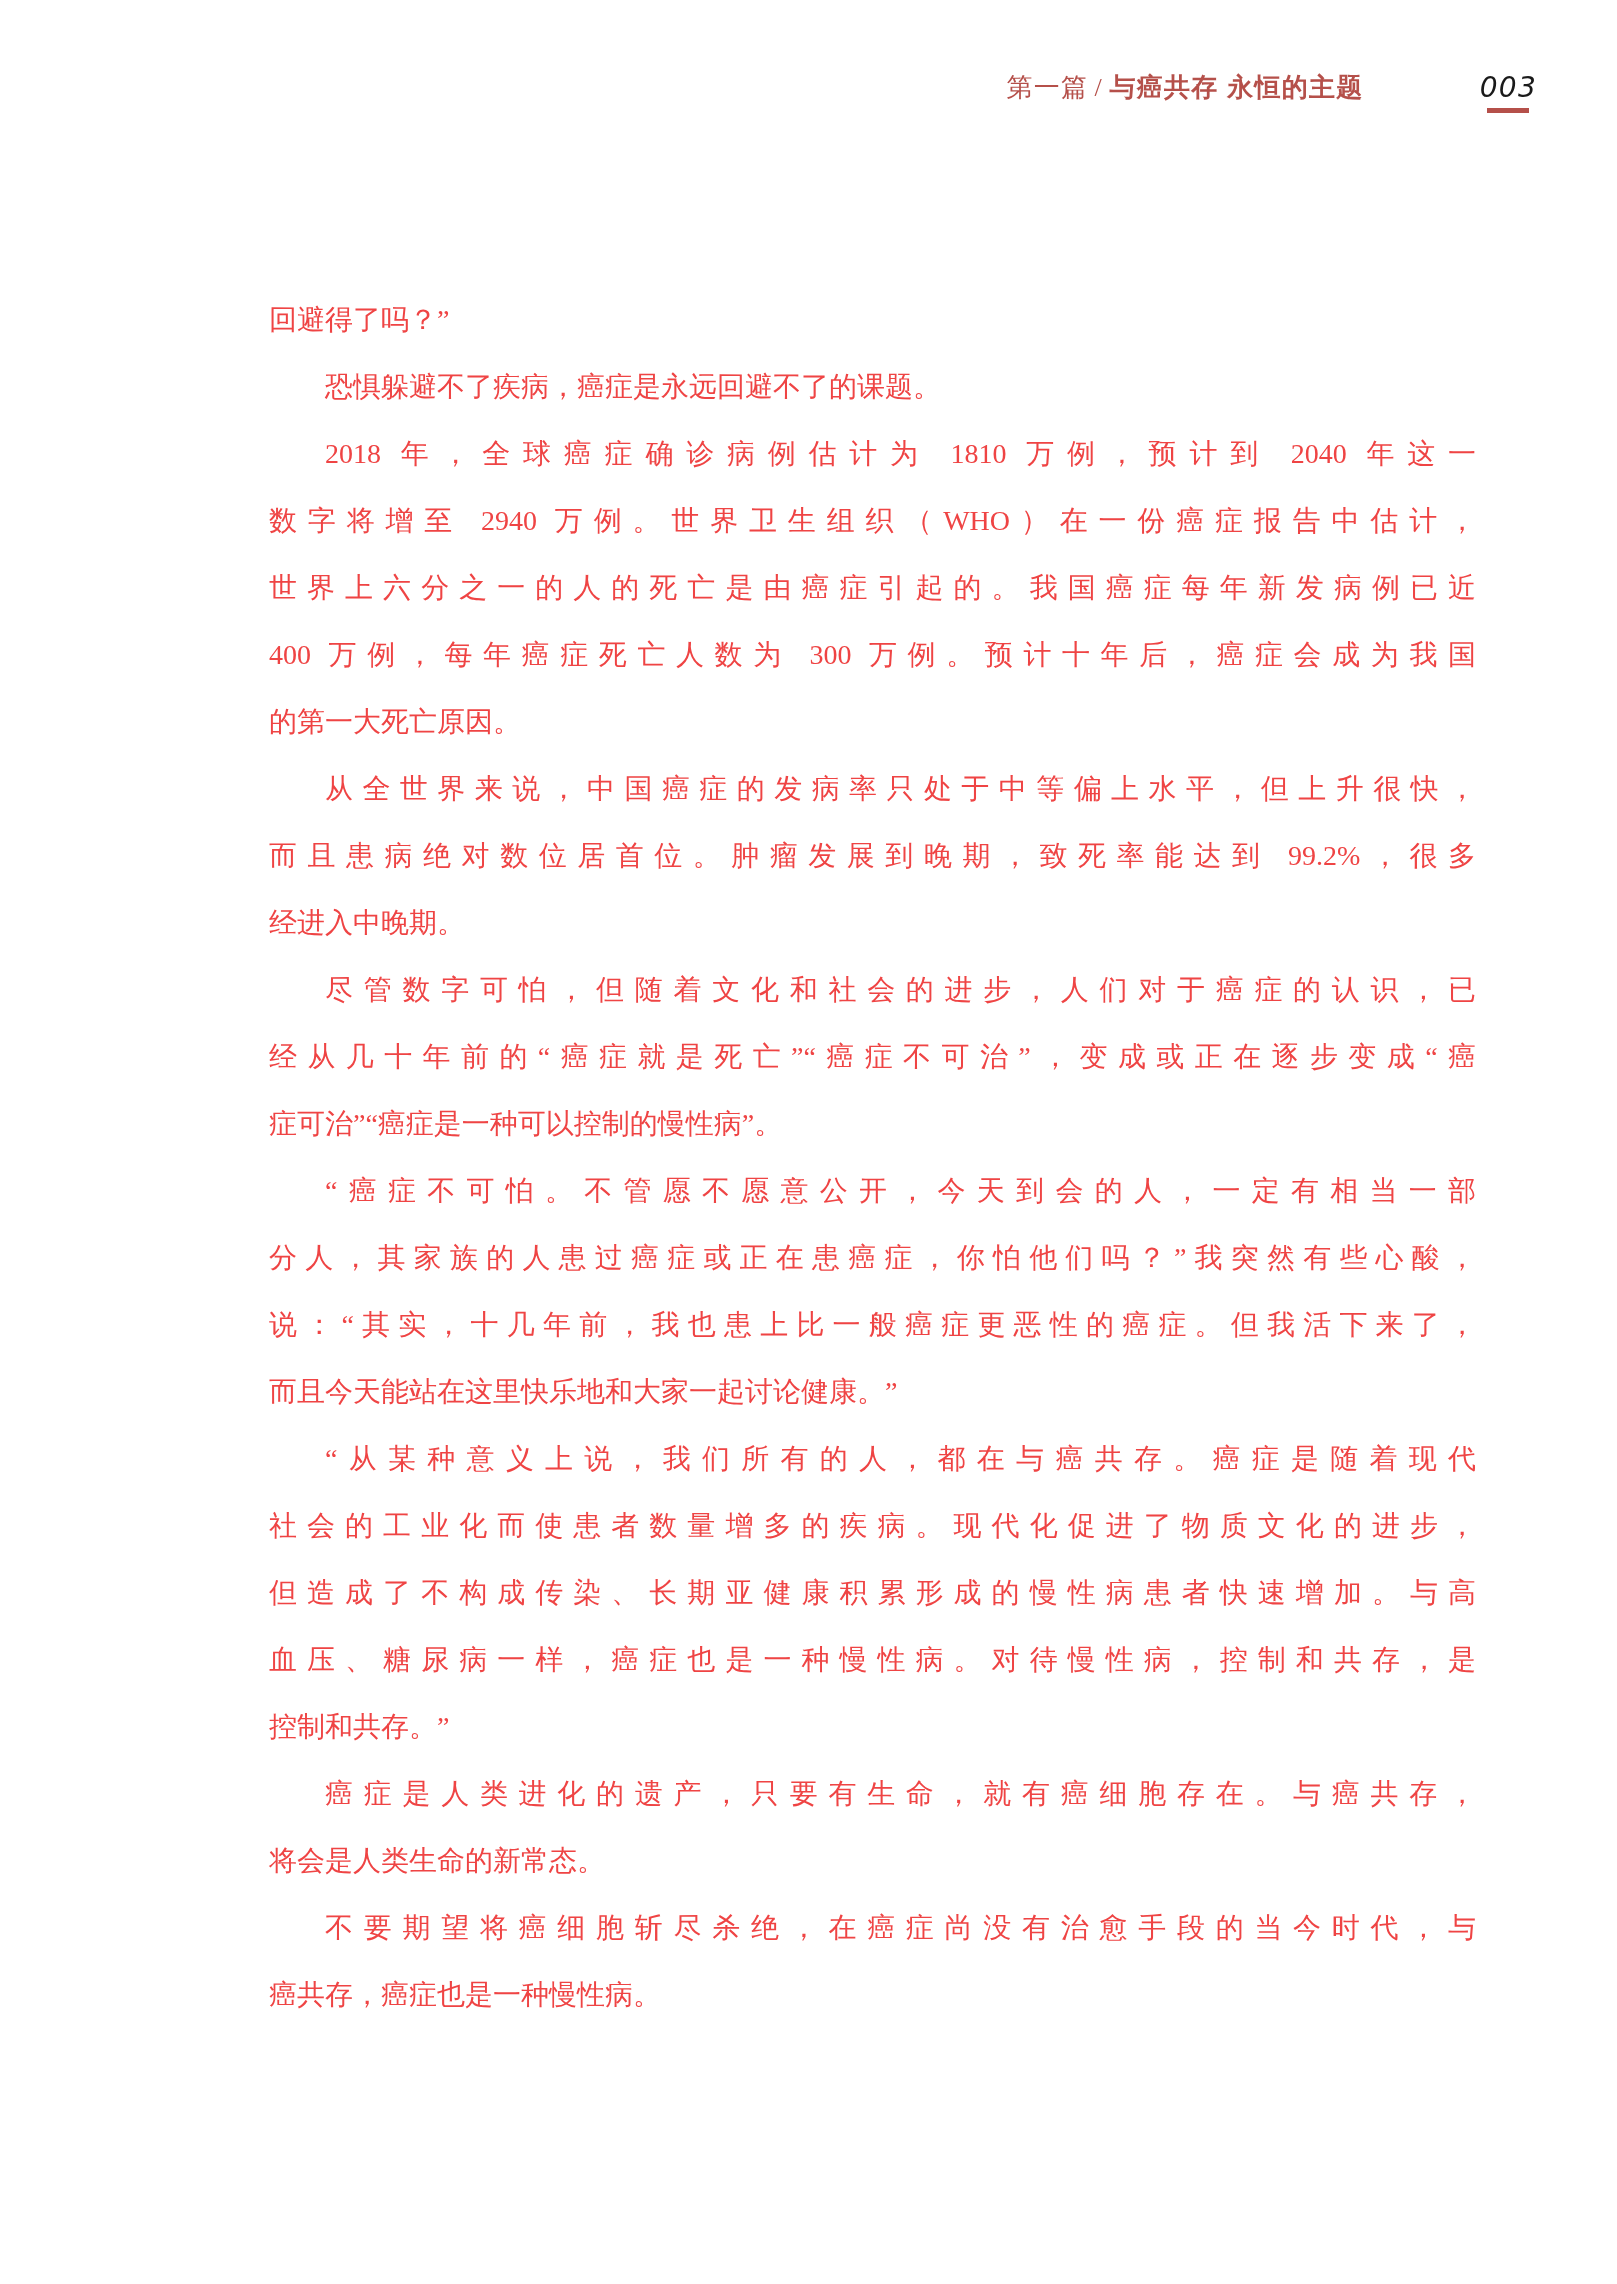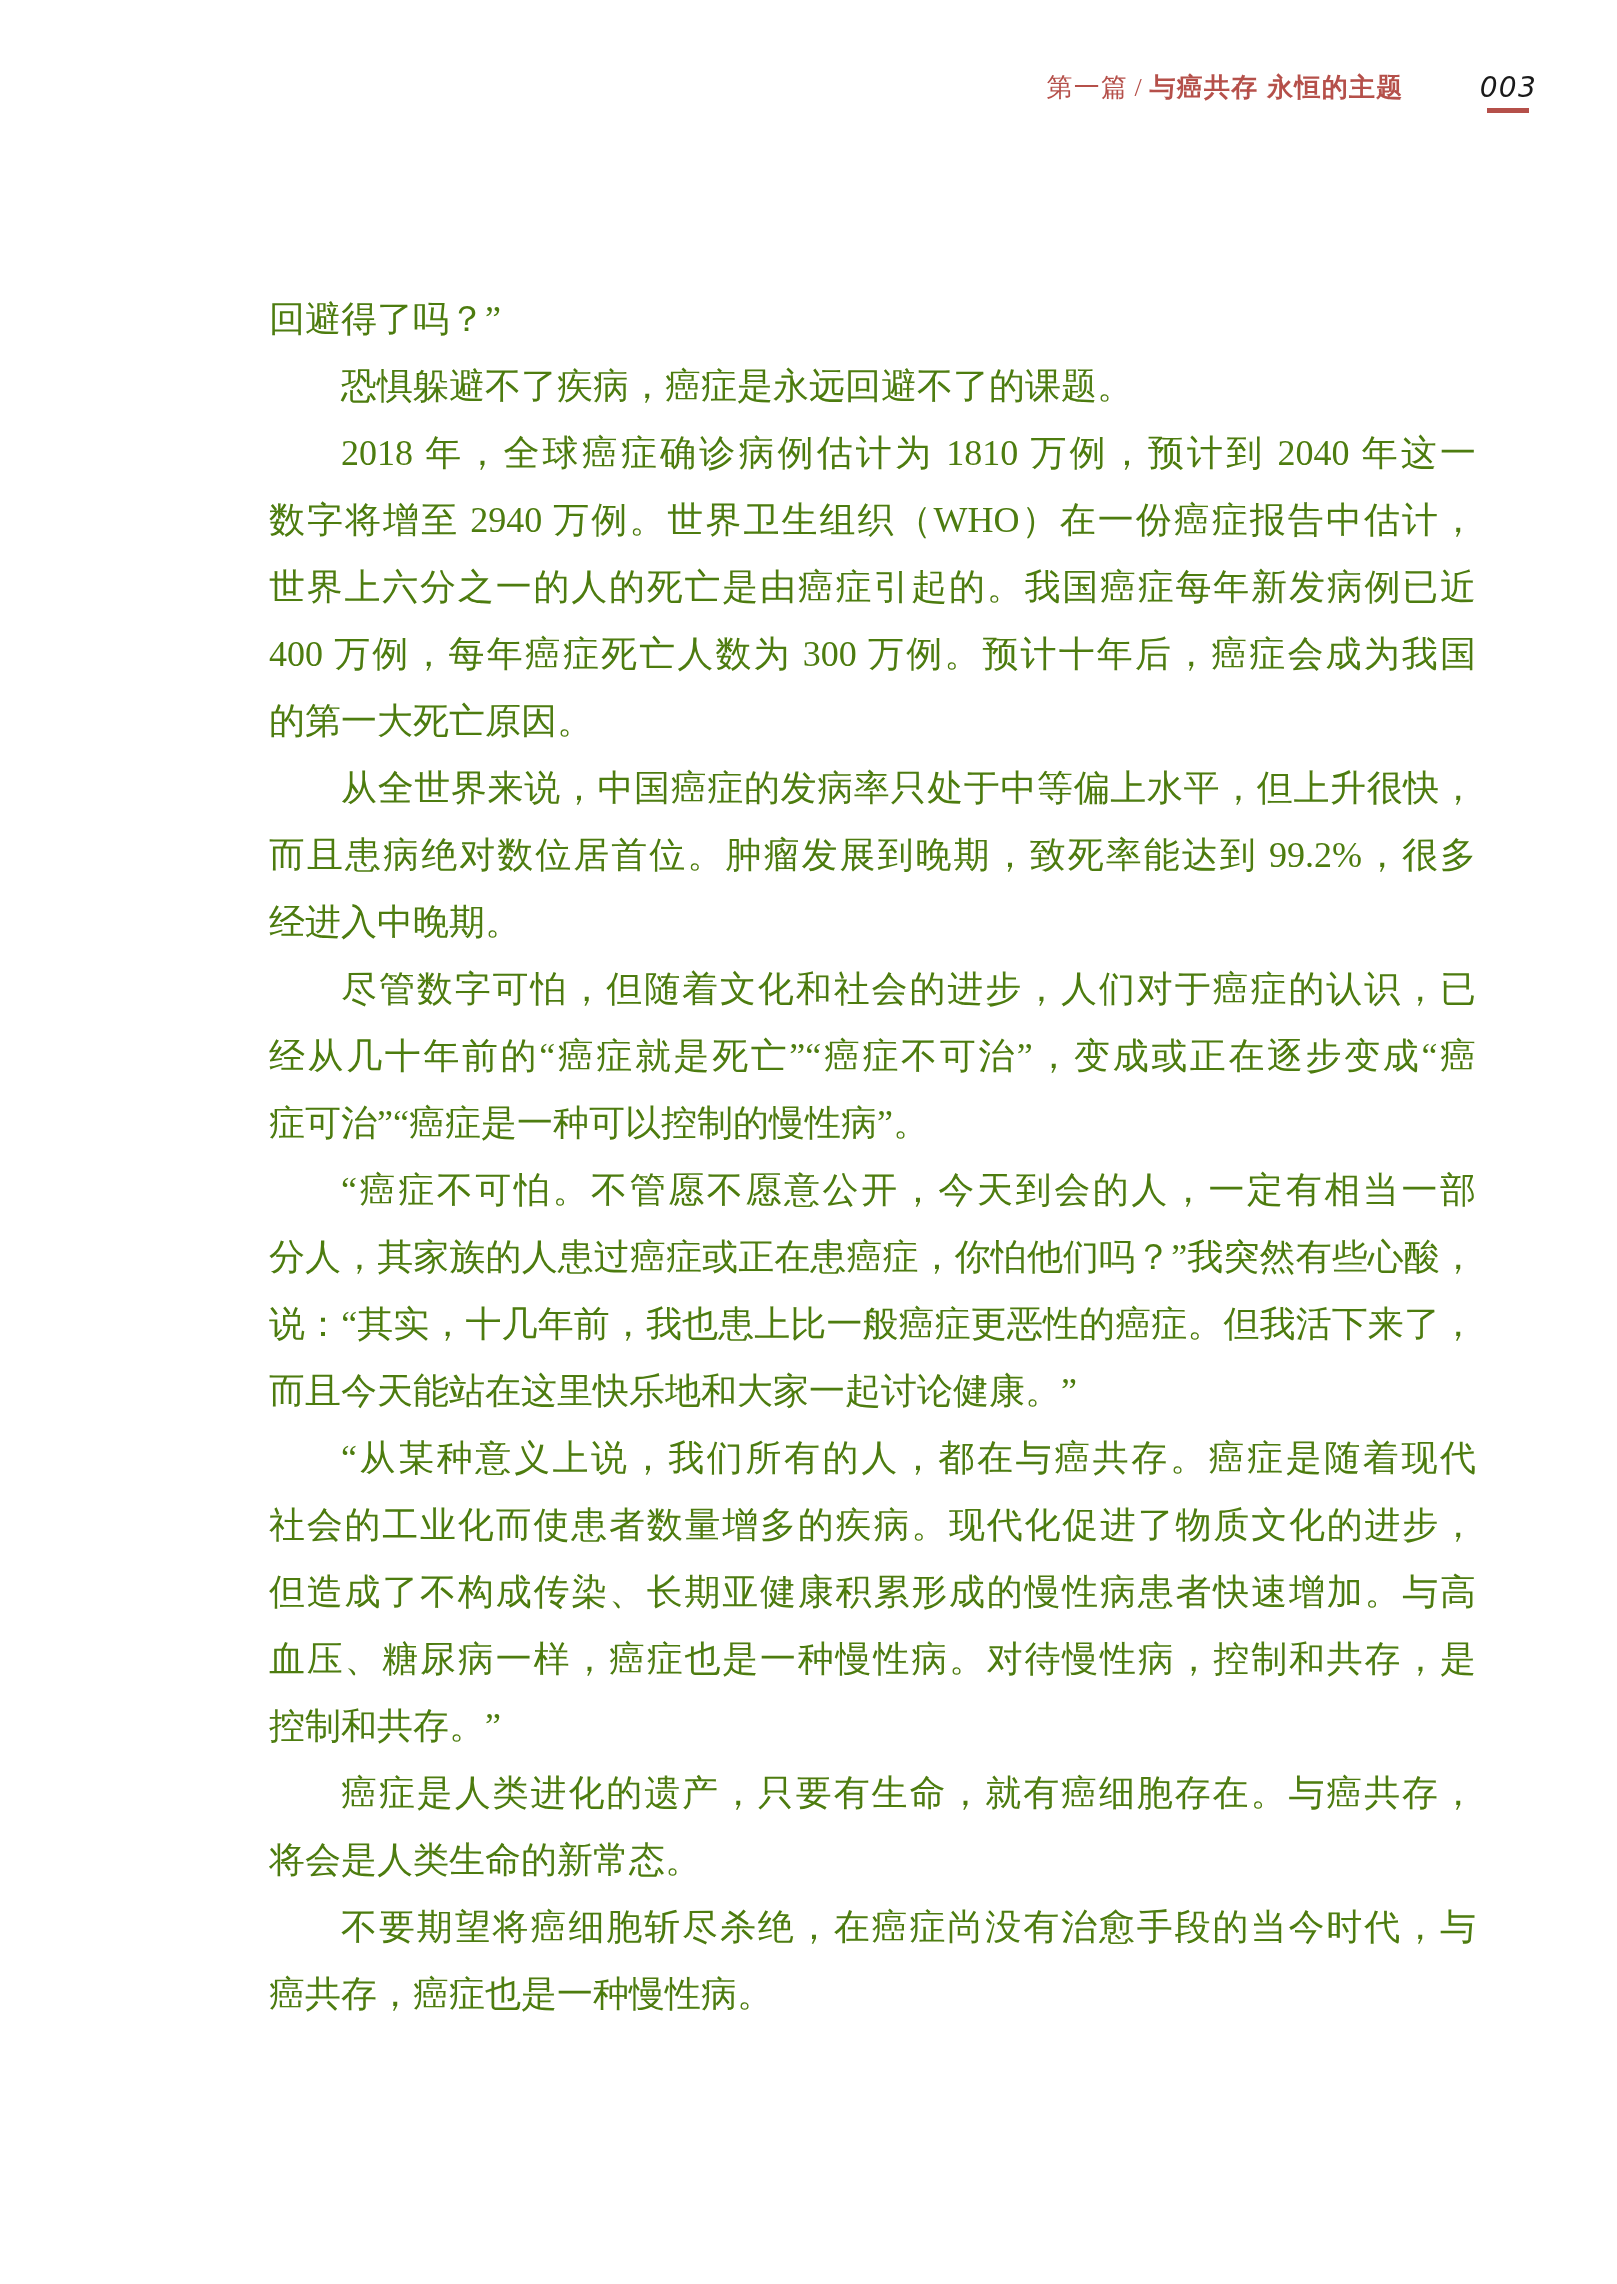--- a/index.html
+++ b/index.html
@@ -15,21 +15,21 @@
     overflow: hidden;
     font-family: "Liberation Serif", "DejaVu Serif", serif;
   }
   
   .header {
     position: absolute;
     top: 71px;
     right: 81px;
     display: flex;
     align-items: flex-start;
-    gap: 76px;
+    gap: 116px;
   }
   .running-head {
     font-size: 26px;
     line-height: 33px;
     color: var(--accent, #b5504a);
     white-space: nowrap;
     letter-spacing: 1.3px;
   }
   .chapter-label { font-weight: 400; }
   .sep { font-weight: 400; padding: 0 6.3px; }
@@ -56,23 +56,23 @@
     height: 5.7px;
     background: var(--accent, #b5504a);
     margin-top: 5.7px;
   }
   
   .body-text {
     position: absolute;
     left: 269px;
     top: 286px;
     width: 1207px;
-    font-size: 36px;
+    font-size: 28px;
     line-height: 67px;
-    color: #4d7c0f;
+    color: #ef4444;
   }
   .line {
     text-align: justify;
     text-align-last: justify;
   }
   .line.last { text-align-last: left; }
   .line.indent { text-indent: 2em; }
 </style>
 </head>
 <body>

